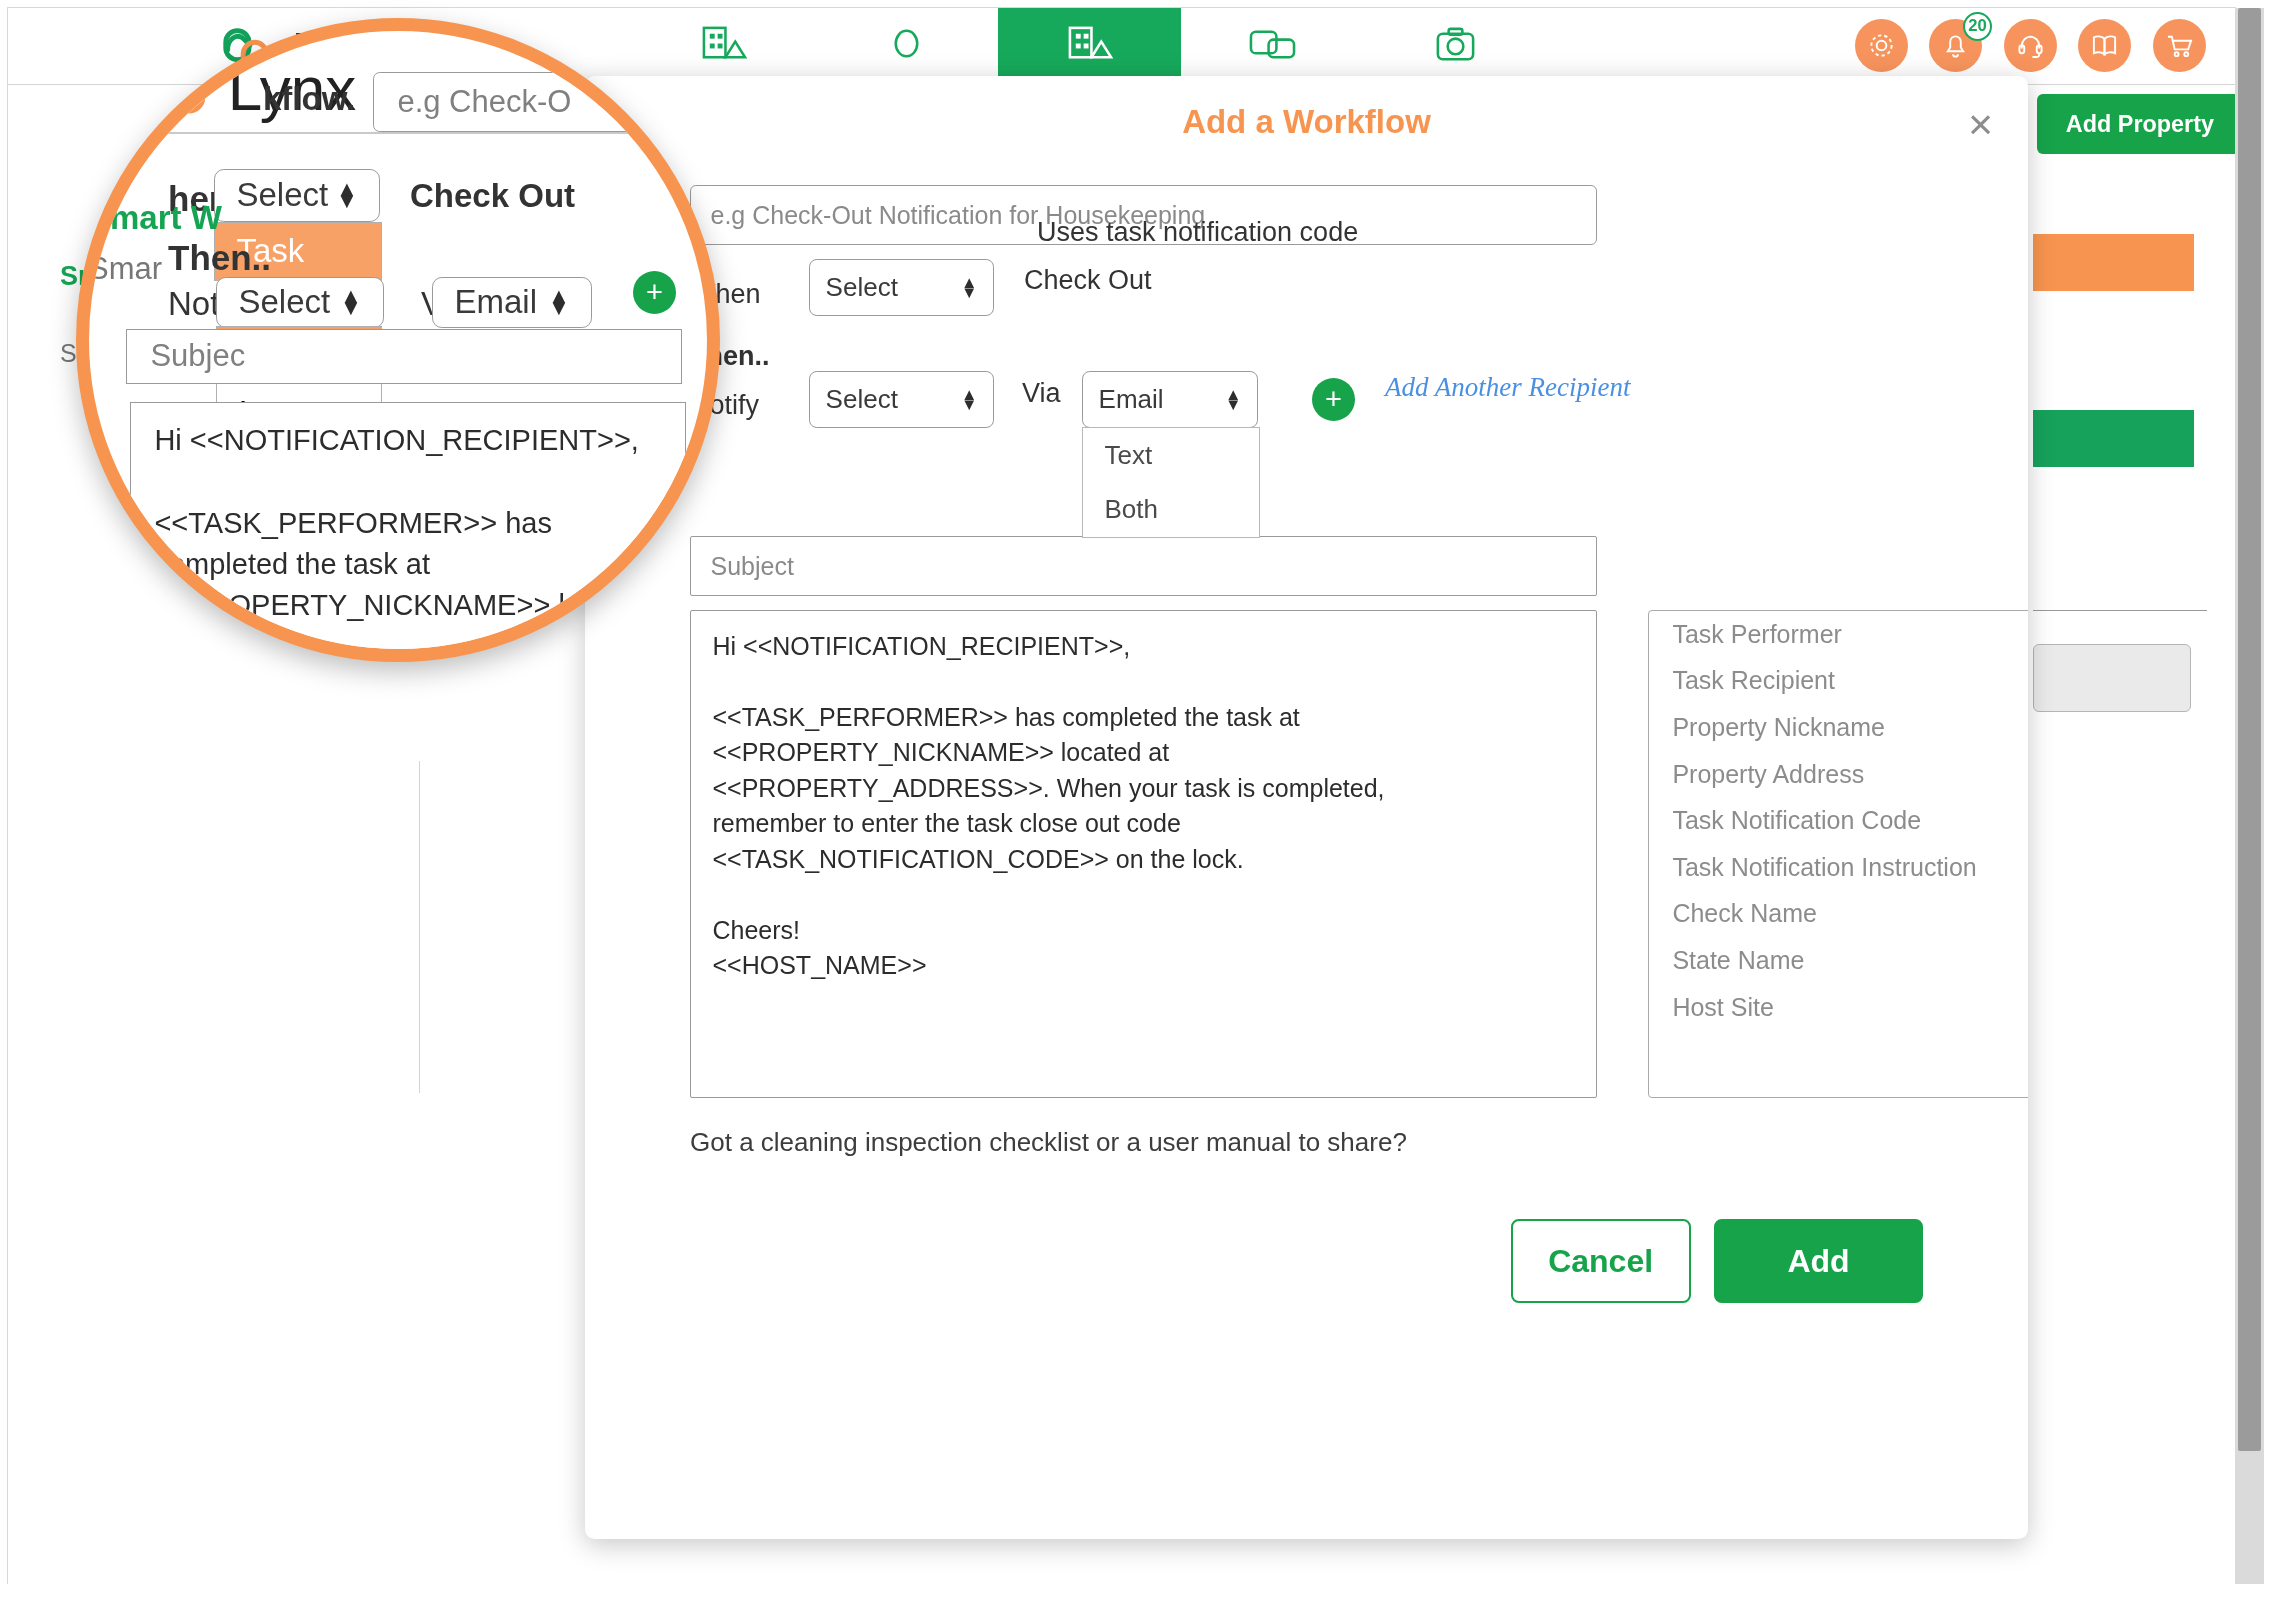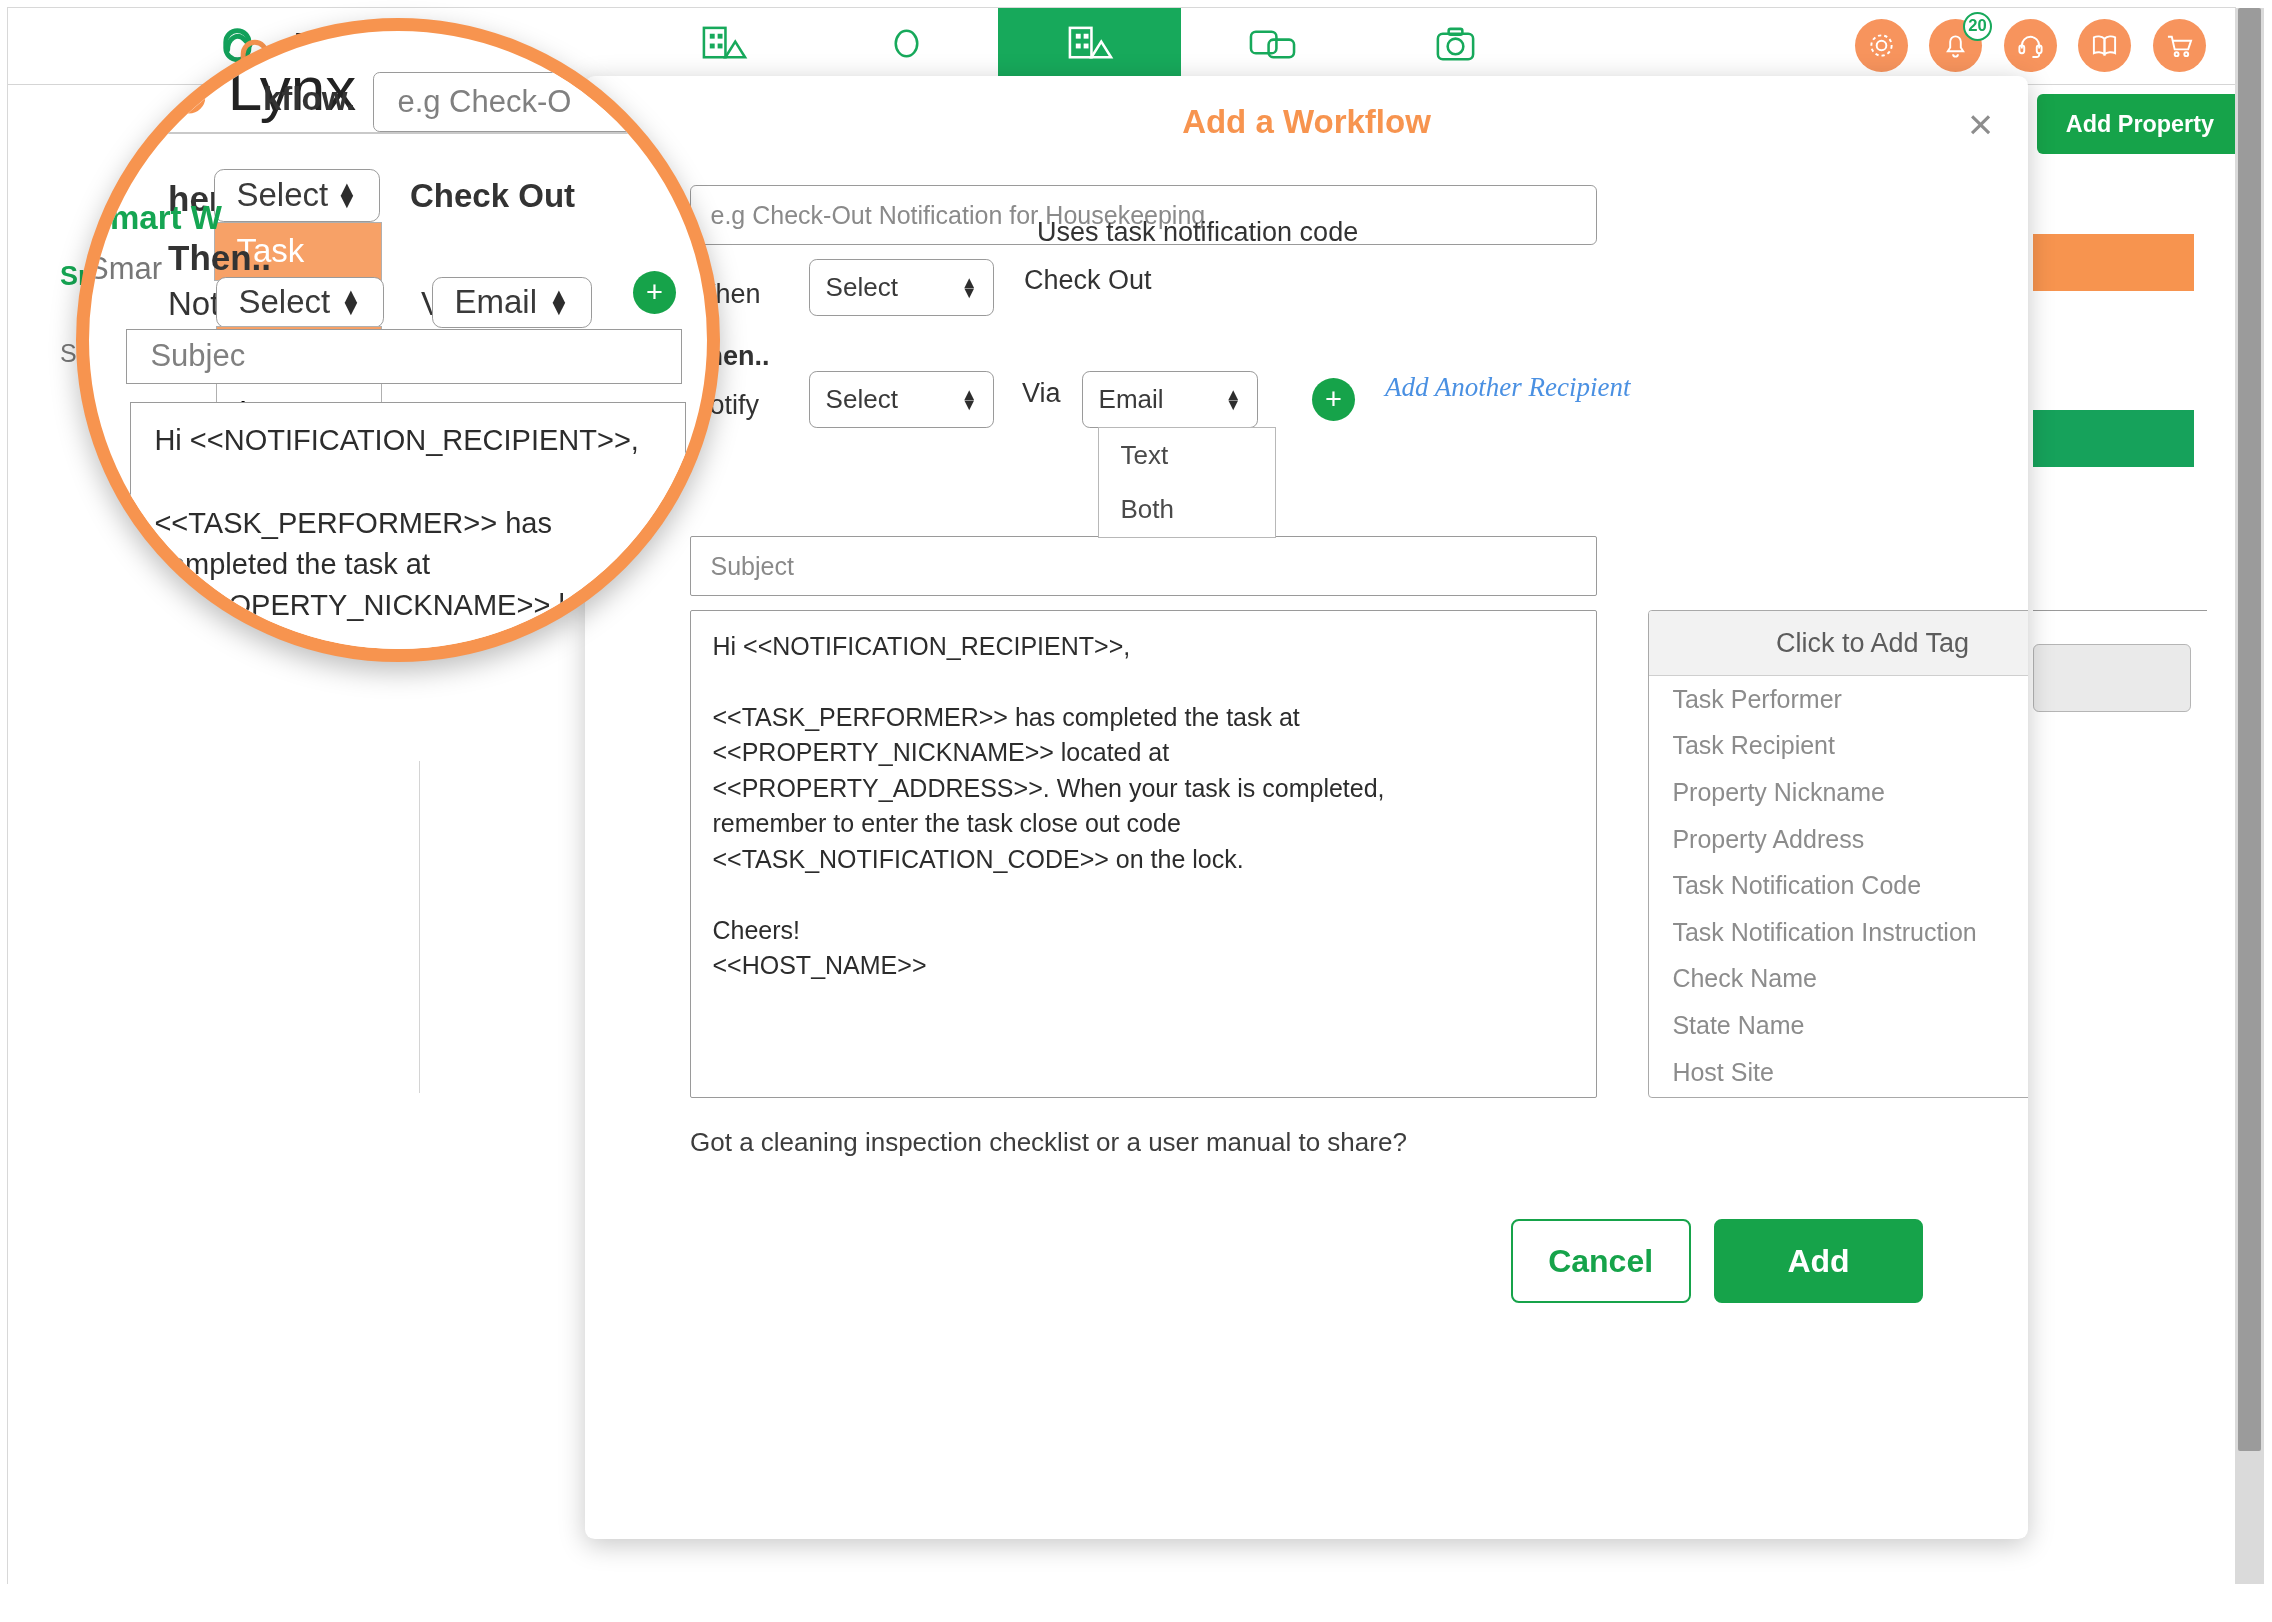--- a/index.html
+++ b/index.html
@@ -624,21 +624,21 @@
     </div>
     <div class="row-label" style="left:437px; top:302px;">Via</div>
     <div class="sel" style="left:497px; top:295px; width:176px;">
       <span>Email</span>
       <span class="caret">
           <span>▲</span>
           <span>▼</span>
         </span>
     </div>
 
-    <div class="dropmenu" style="left:513px; top:351px; width:176px;">
+    <div class="dropmenu" style="left:497px; top:351px; width:176px;">
       <div class="opt">Text</div>
       <div class="opt">Both</div>
     </div>
 
     <button class="plus-btn" style="left:727px; top:302px;">+</button>
     <div class="link-blue" style="left:800px; top:296px;font-family:Liberation Serif, serif;">Add Another Recipient</div>
 
     <div class="helper-note" style="left:105px; top:-974px;"></div>
 
     <input class="subject-input" placeholder="Subject" style="">
@@ -648,21 +648,20 @@
 &lt;&lt;TASK_PERFORMER&gt;&gt; has completed the task at
 &lt;&lt;PROPERTY_NICKNAME&gt;&gt; located at
 &lt;&lt;PROPERTY_ADDRESS&gt;&gt;. When your task is completed,
 remember to enter the task close out code
 &lt;&lt;TASK_NOTIFICATION_CODE&gt;&gt; on the lock.
 
 Cheers!
 &lt;&lt;HOST_NAME&gt;&gt;</textarea>
 
     <div class="tagpanel">
-      <div class="tagpanel-head">Click to Add Tag</div>
       <div class="tag-item">Task Performer</div>
       <div class="tag-item">Task Recipient</div>
       <div class="tag-item">Property Nickname</div>
       <div class="tag-item">Property Address</div>
       <div class="tag-item">Task Notification Code</div>
       <div class="tag-item">Task Notification Instruction</div>
       <div class="tag-item">Check Name</div>
       <div class="tag-item">State Name</div>
       <div class="tag-item">Host Site</div>
     </div>

